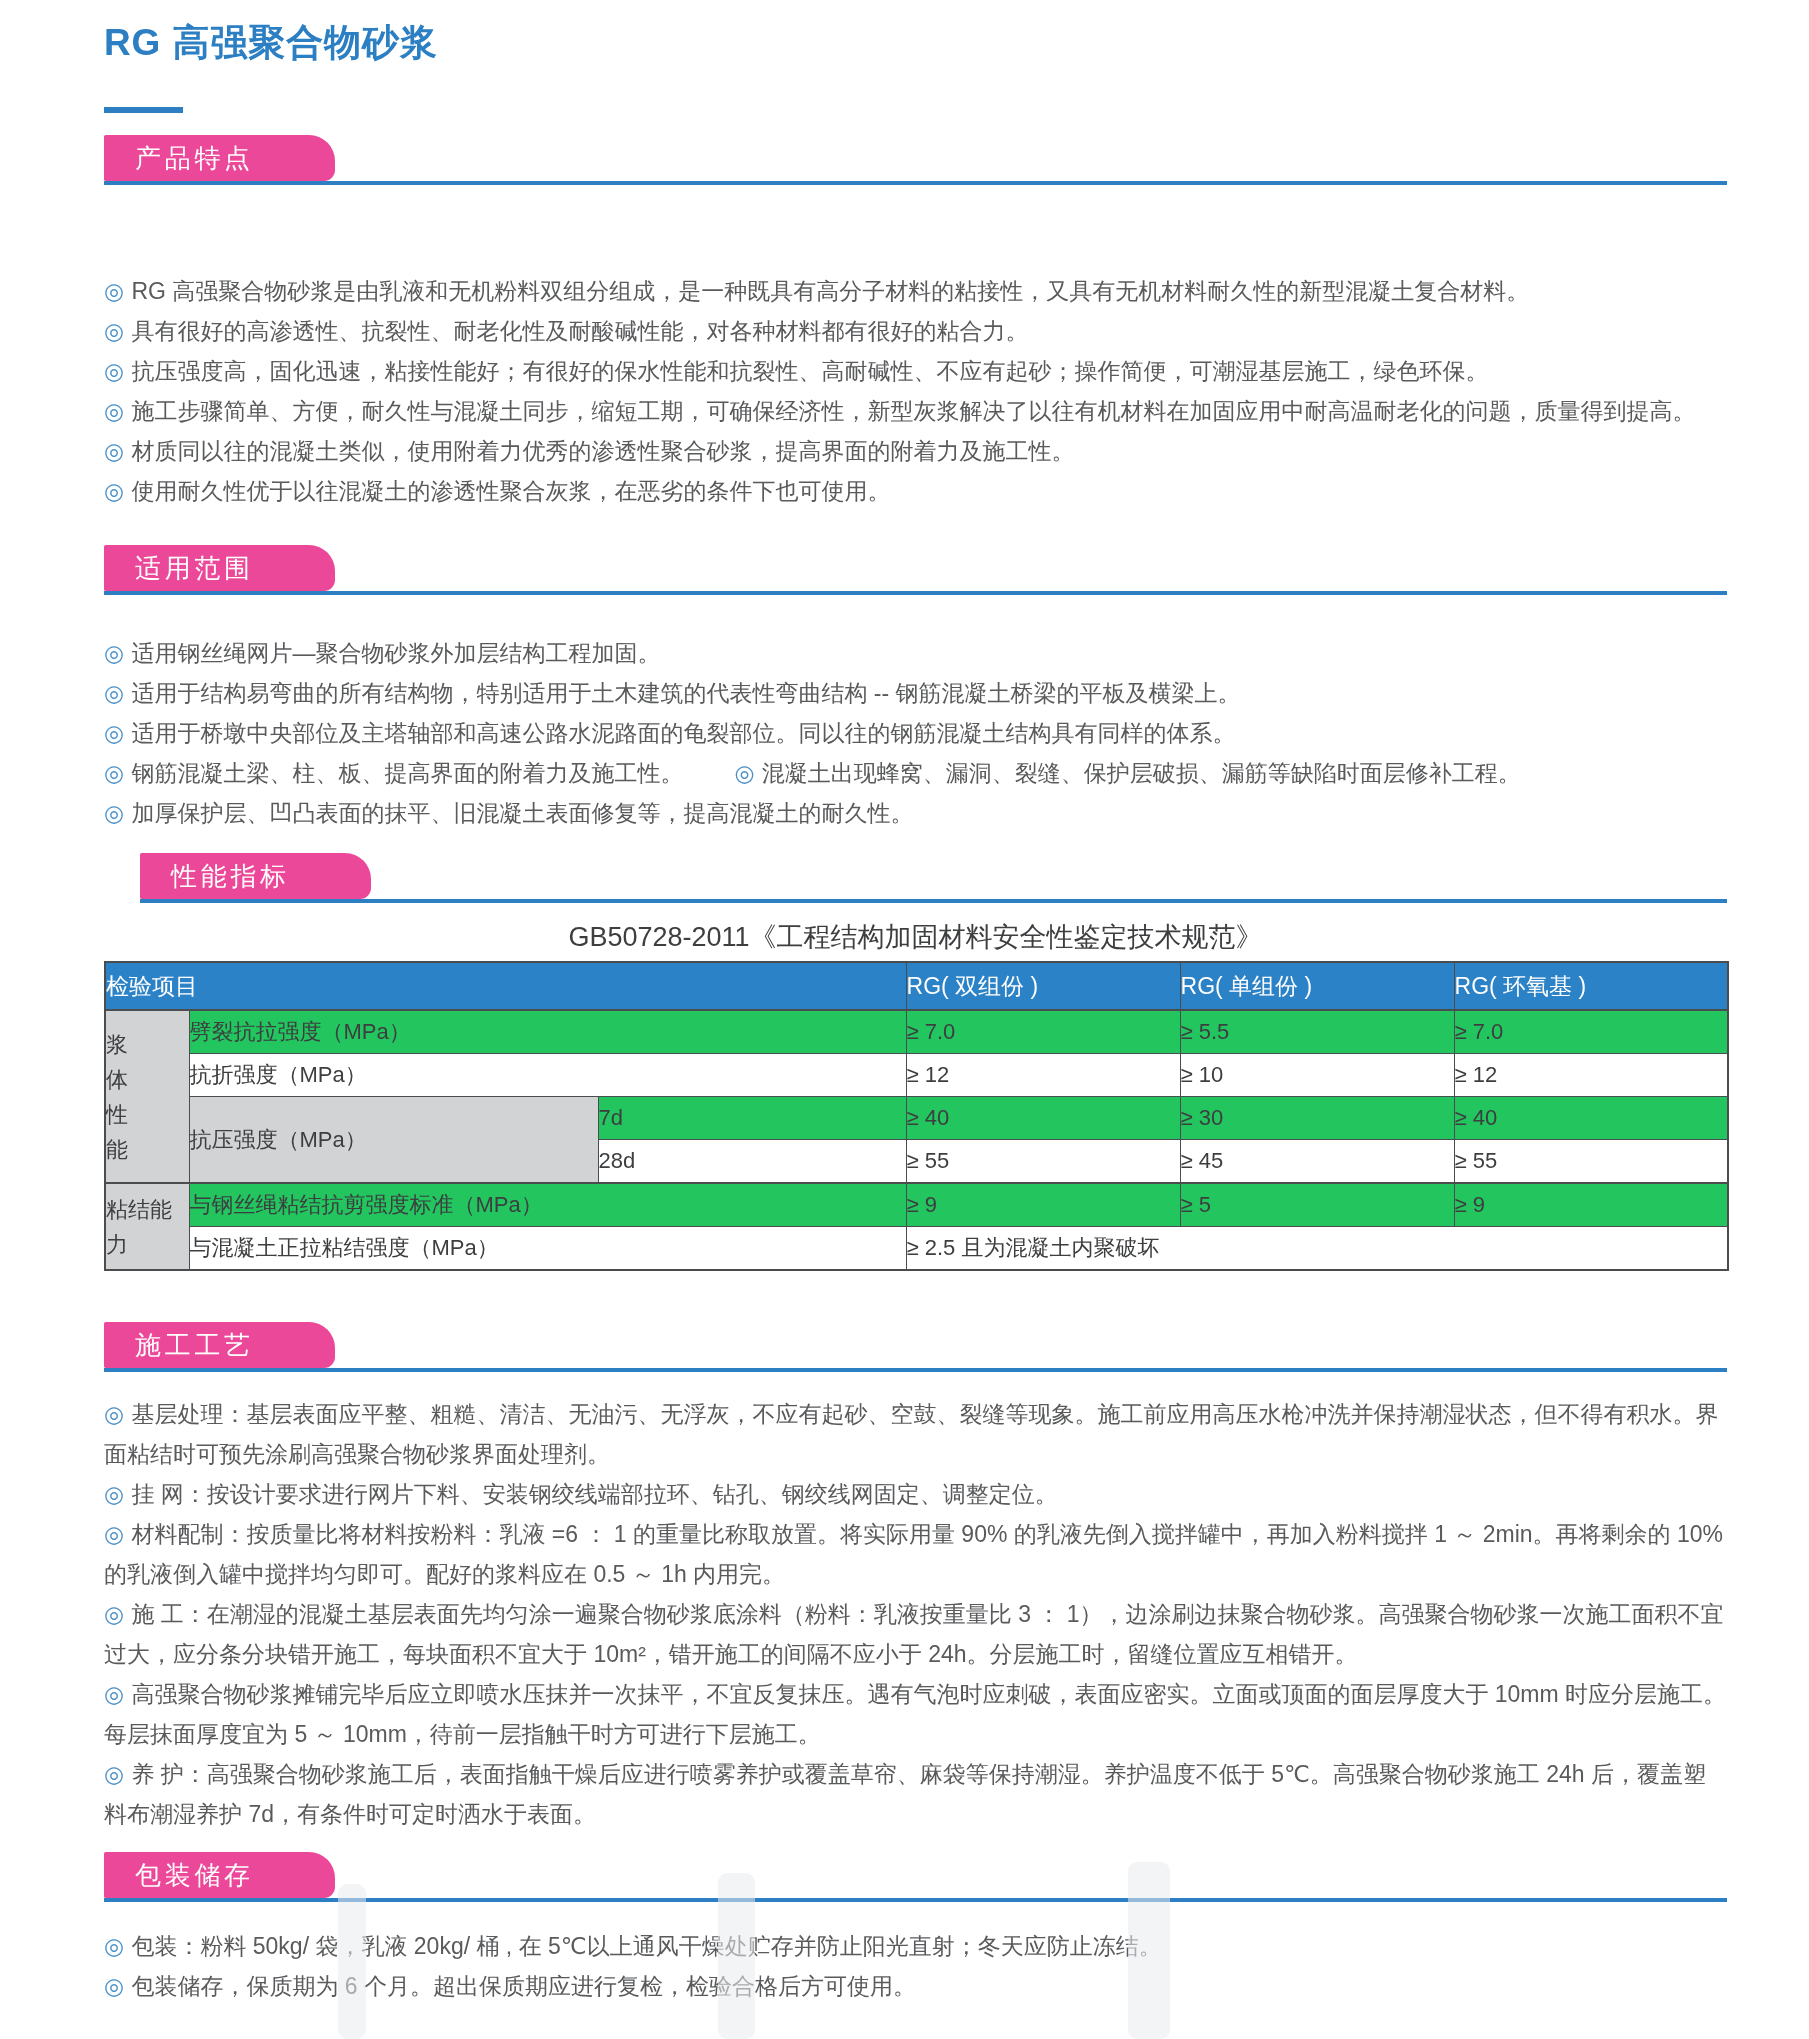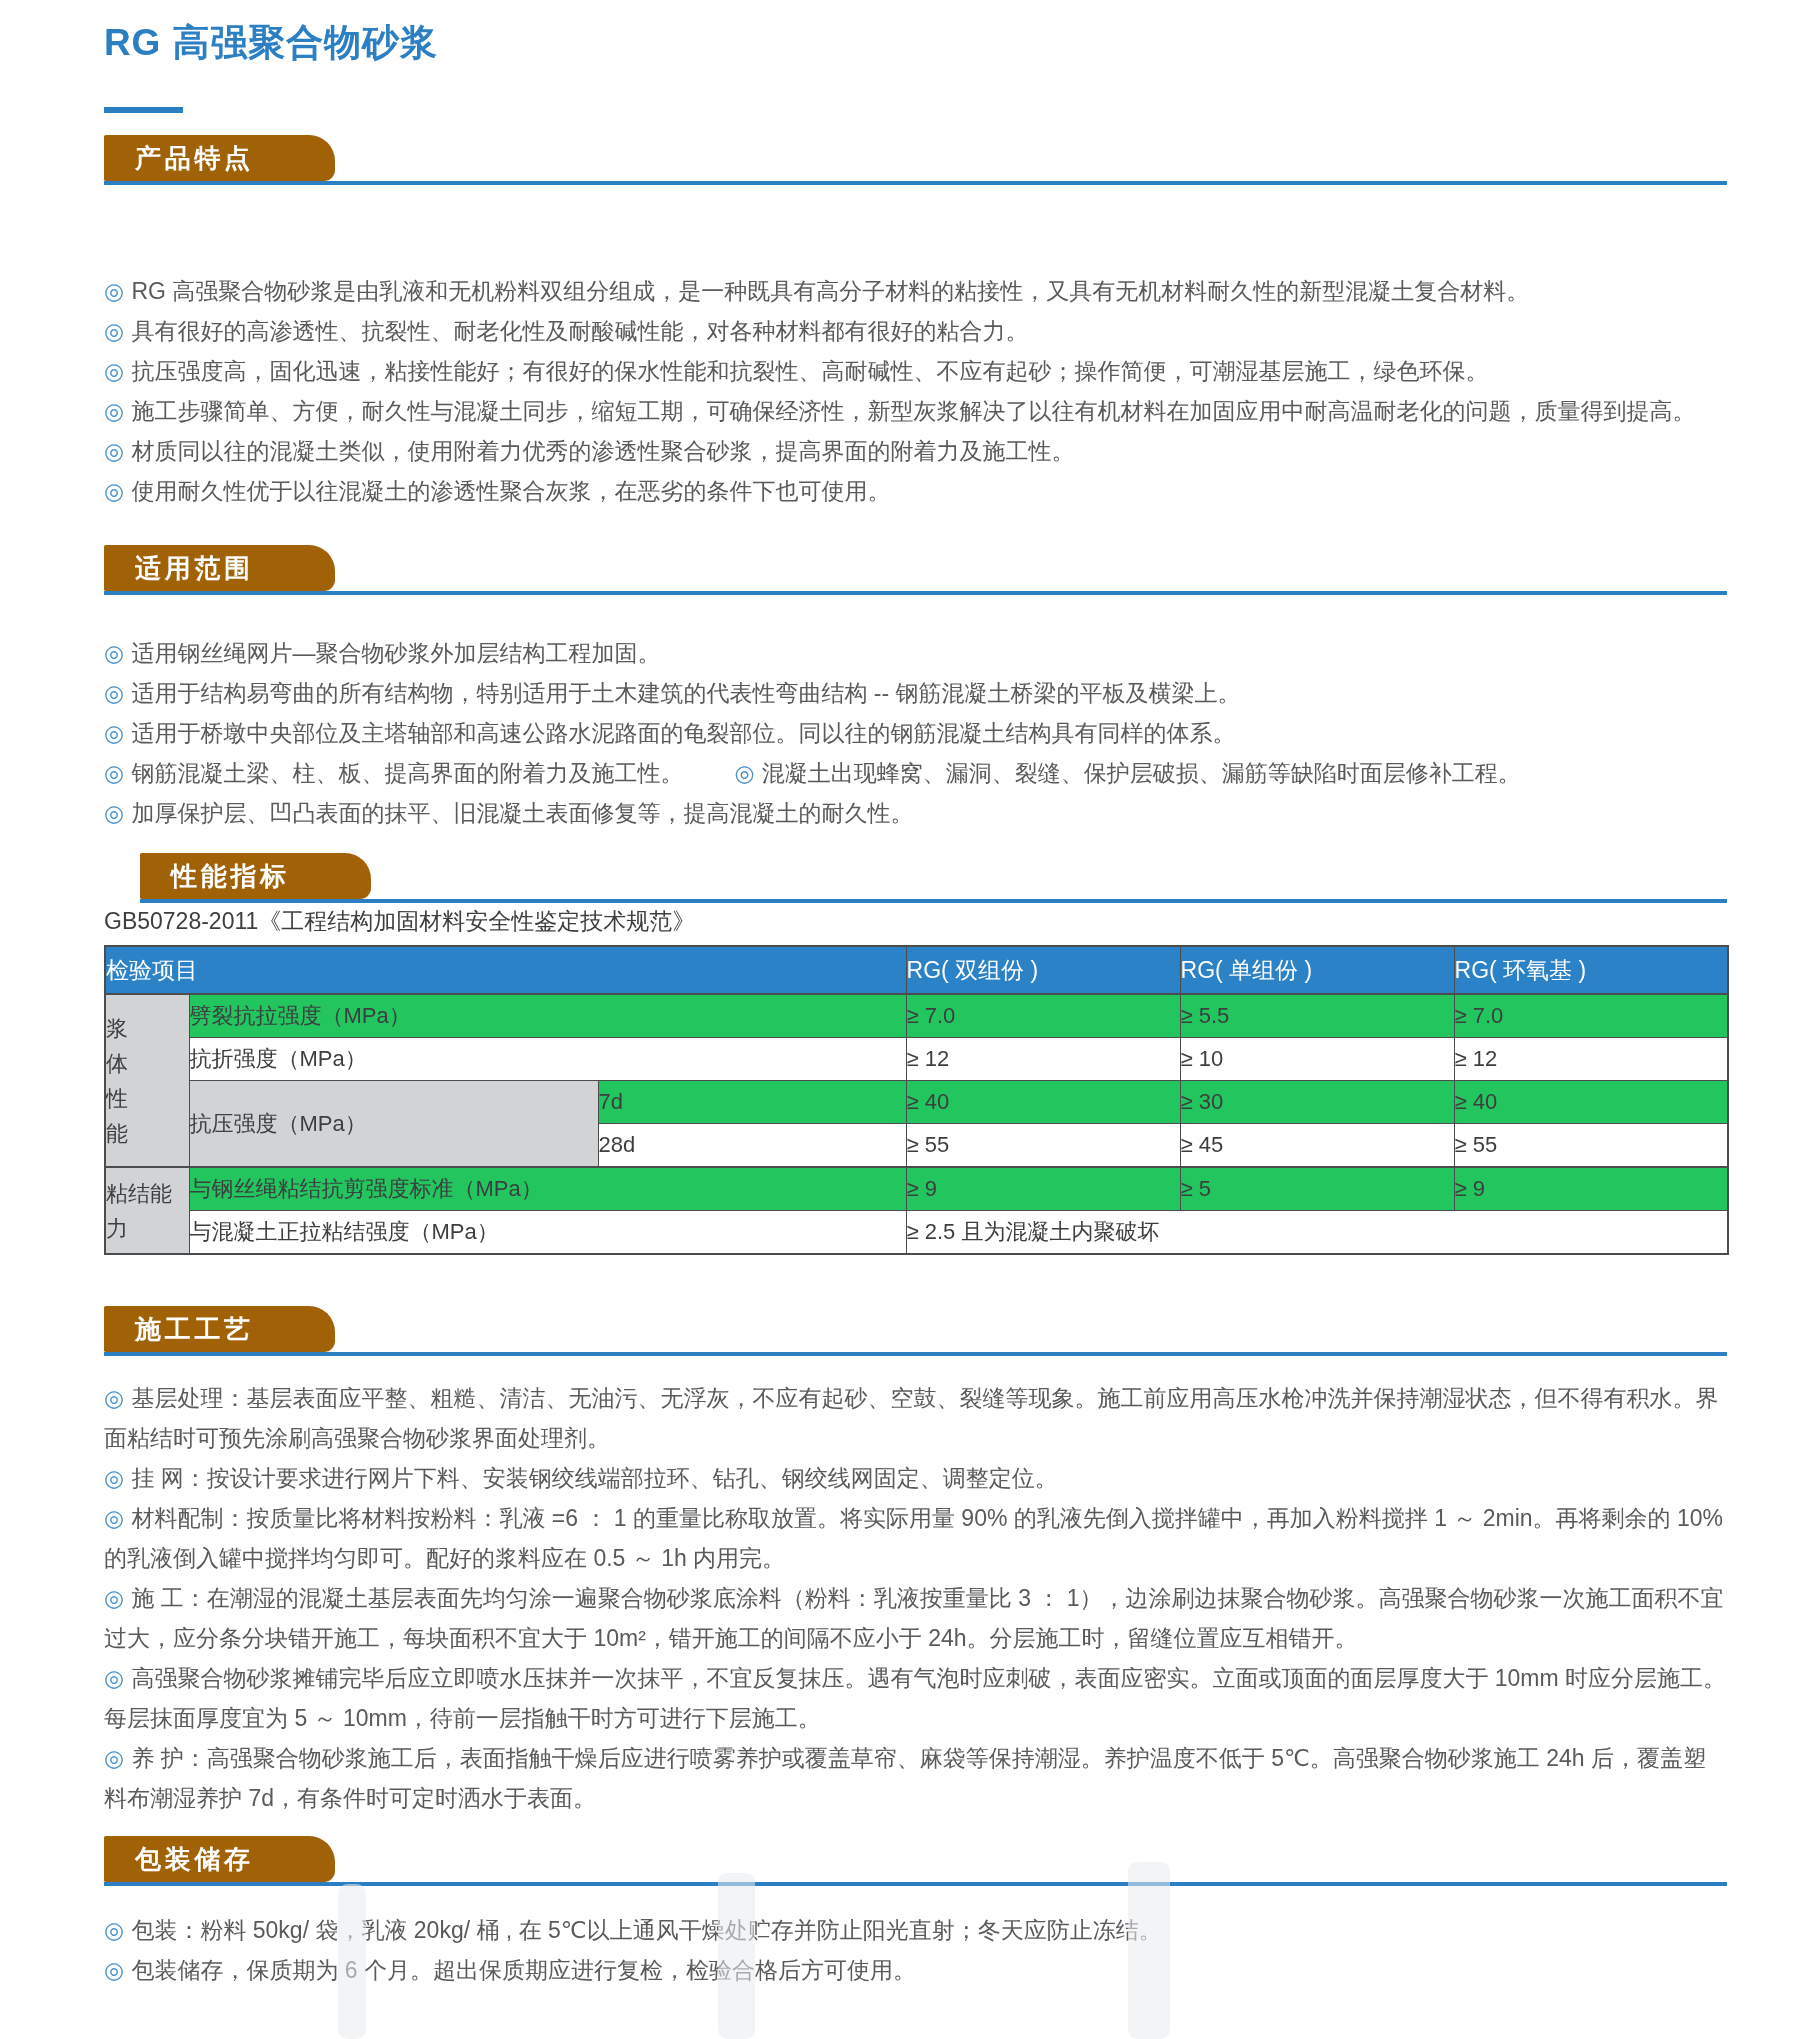--- a/index.html
+++ b/index.html
@@ -12,22 +12,22 @@
 
   
   .page-title {
     margin:18.4px 0 0 0; font-size:37px; font-weight:bold; color:#2b7fc2; letter-spacing:0.9px;
   }
   .title-rule { margin-top:39px; width:79px; height:5.5px; background:#2b7fc2; }
 
   
   .section-head { border-bottom:4.6px solid #2b7fc2; line-height:0; }
   .section-tab {
-    display:inline-block; background:#a16207; color:#ffffff;
-    font-size:26px; font-weight:bold; letter-spacing:3.7px;
+    display:inline-block; background:#ec4899; color:#ffffff;
+    font-size:26px; font-weight:normal; letter-spacing:3.7px;
     width:200px; padding:10px 0 10px 31px; line-height:26px;
     border-radius:1.8px 26px 11px 1.8px; vertical-align:bottom;
   }
 
   
   .bullets { font-size:23px; line-height:40px; }
   .bullet { margin:0; }
   .b { color:#4a90c8; margin-right:7.3px; }
   .gap2 { display:inline-block; width:51px; }
 
@@ -36,21 +36,21 @@
   .mt-p { margin-top:22px; }  
   .mt-k { margin-top:24px; }  
 
   .h1m { margin-top:22px; }
   .h2m { margin-top:34px; }
   .h3m { margin-top:20px;margin-left:36px; }
   .h4m { margin-top:51px; }
   .h5m { margin-top:18.4px; }
 
   
-  .tbl-caption { margin-top:4px; font-size:23px; color:#3d3e40; line-height:29px; }
+  .tbl-caption { margin-top:20px; text-align:center; font-size:27px; color:#3d3e40; line-height:29px; }
   table.perf {
     margin-top:9.2px; width:100%; border-collapse:collapse; table-layout:fixed;
     font-size:22px; color:#3d3e40; text-align:left;
     border:2.8px solid #4b4c4e;
   }
   table.perf th, table.perf td { border:1.8px solid #4b4c4e; padding:0; height:42px; }
   table.perf thead th {
     background:#2b82c6; color:#ffffff; font-weight:normal; font-size:23px; height:46px;
     border-bottom:2.8px solid #4b4c4e;
   }

